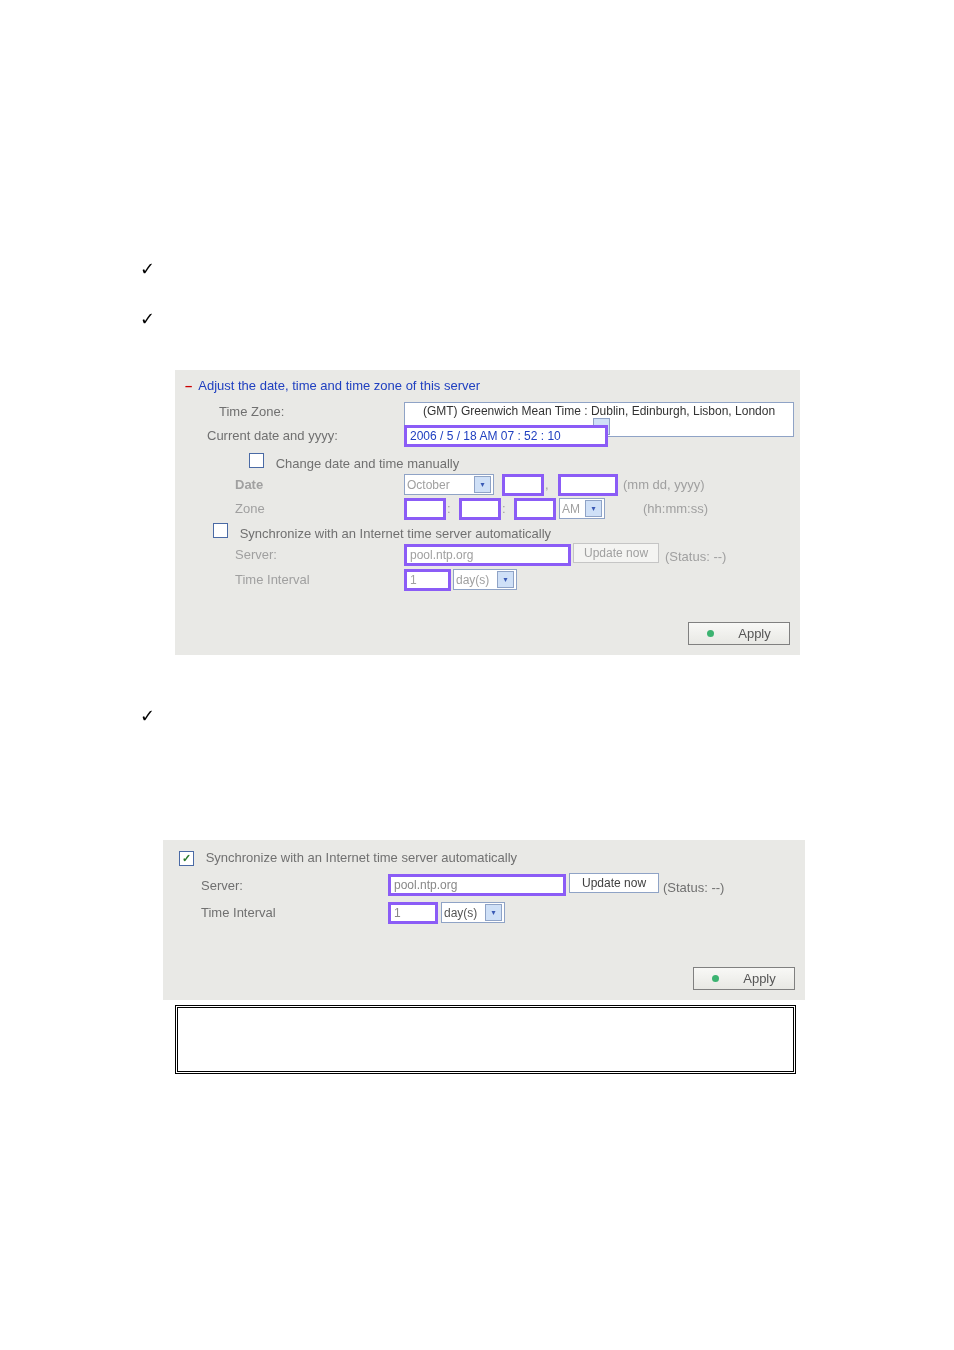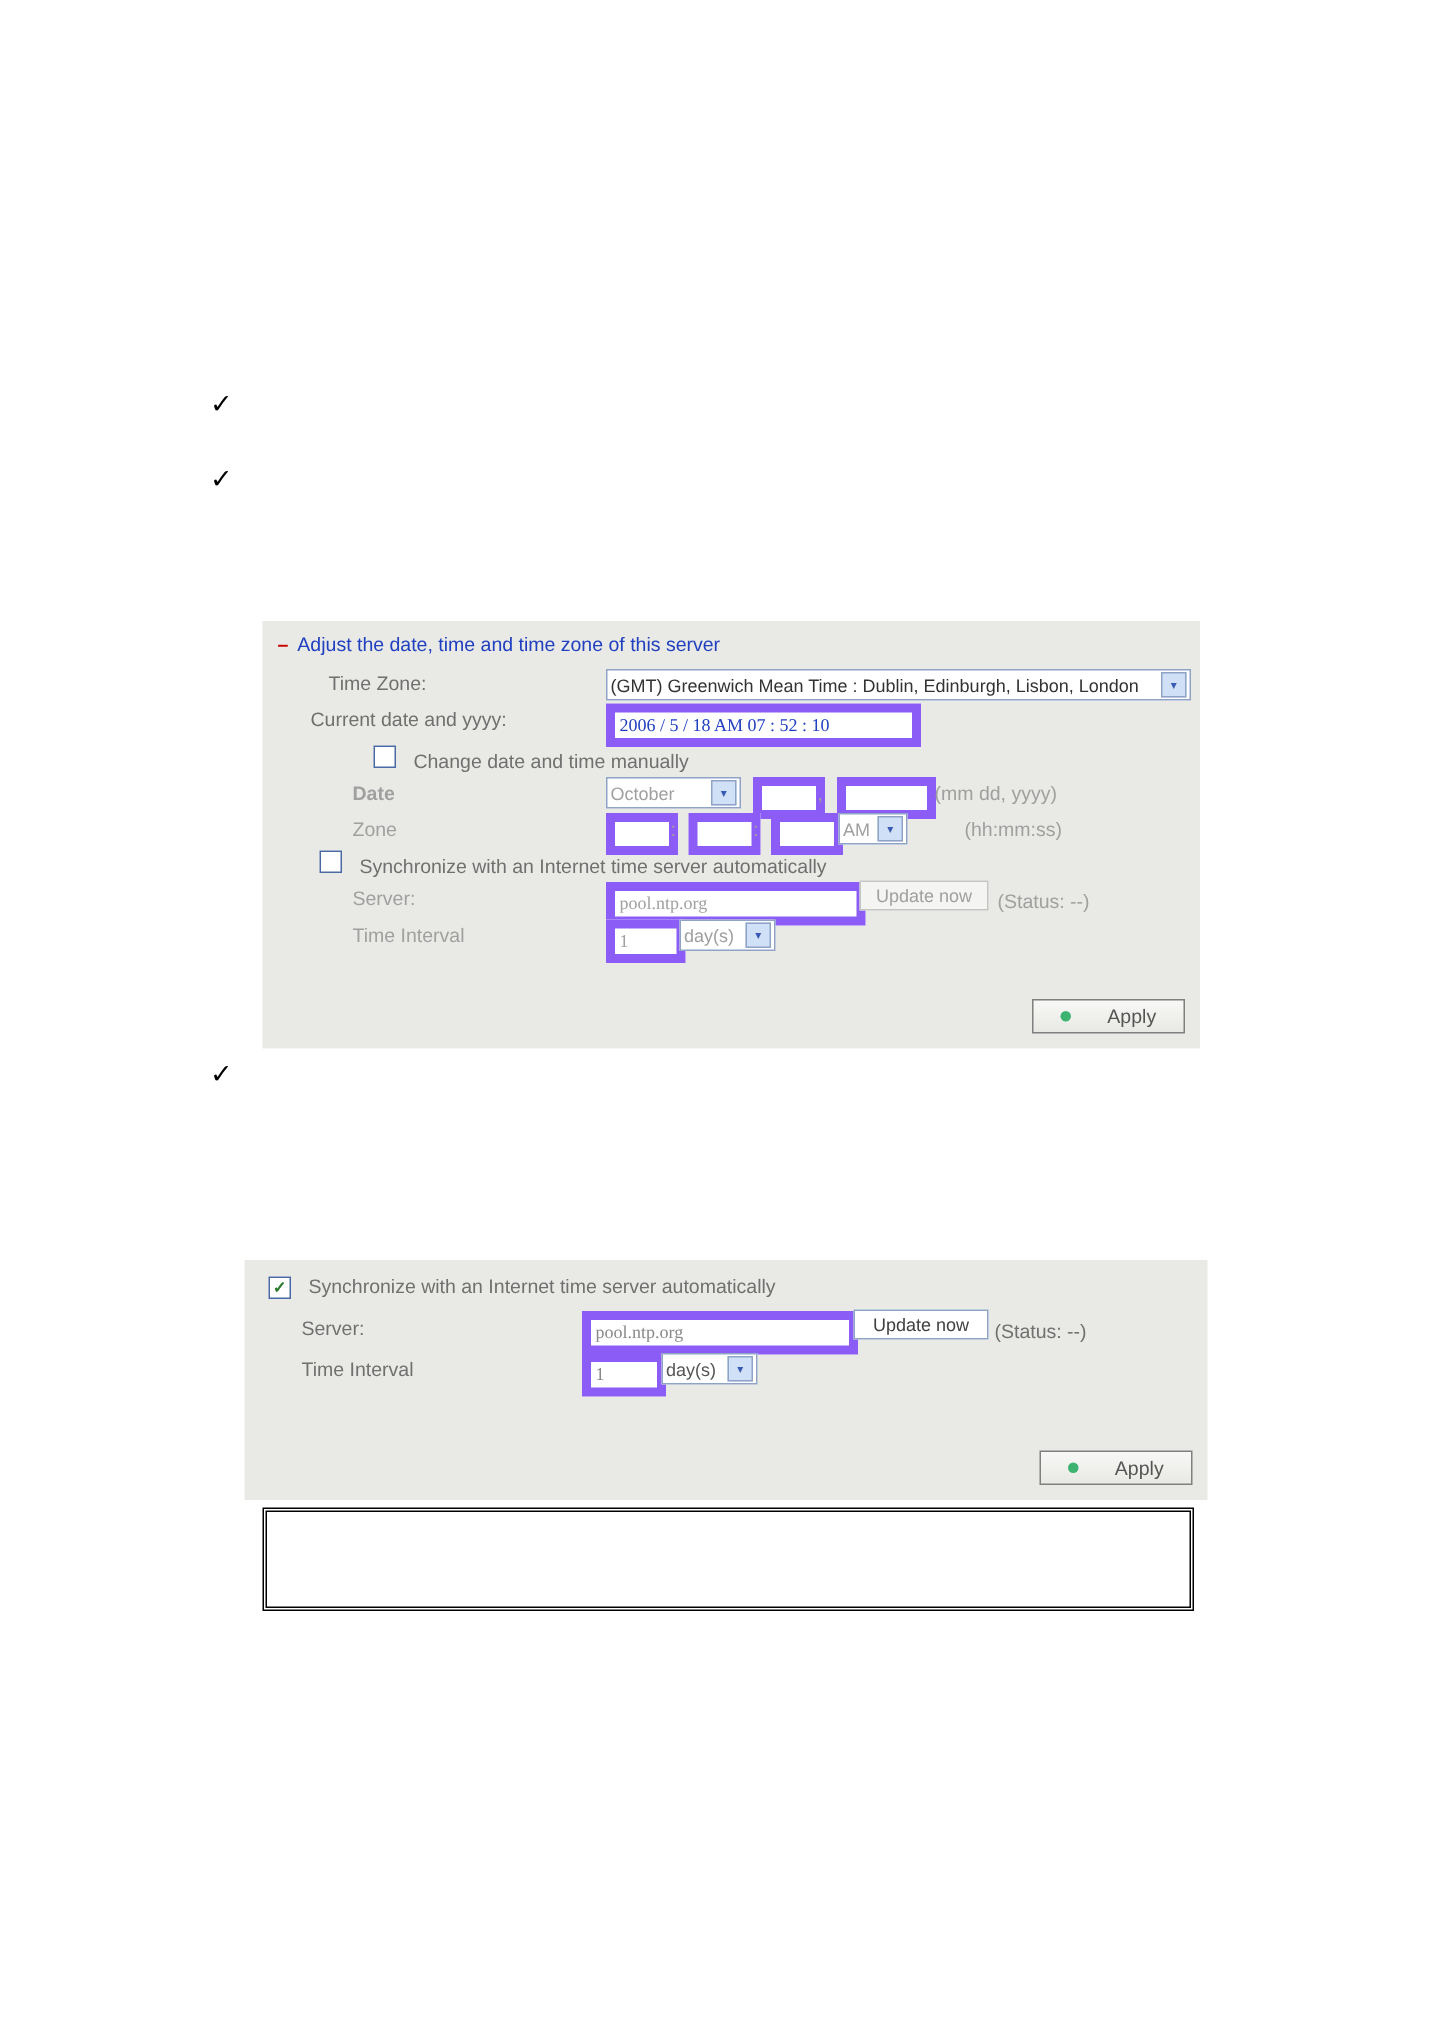--- a/index.html
+++ b/index.html
@@ -54,27 +54,26 @@
     background: #cfe0f7;
     border: 1px solid #8fa3c6;
     display: inline-flex;
     align-items: center;
     justify-content: center;
     font-size: 8px;
     color: #3a5ab5;
     margin-left: 4px;
   }
   .inp {
-    border: 6px solid #8b5cf6;
+    border: 3px solid #8b5cf6;
     background: #fff;
     font-size: 12px;
     padding: 1px 3px;
     display: inline-block;
     vertical-align: middle;
-    font-family: Liberation Serif, serif;
   }
   .dis {
     color: #a0a0a0;
   }
   .cb {
     width: 13px;
     height: 13px;
     border: 1px solid #4a6aa5;
     background: #fff;
     display: inline-flex;
@@ -128,28 +127,28 @@
   .abs { position: absolute; }
 </style>
 </head>
 <body>
 <div class="page">
 
 <span class="check" style="left:140px; top:258px;">✓</span>
 <span class="check" style="left:140px; top:308px;">✓</span>
 <span class="check" style="left:140px; top:705px;">✓</span>
 
-<div class="panel" style="left:175px; top:370px; width:625px; height:285px;margin-top:44px;">
+<div class="panel" style="left:175px; top:370px; width:625px; height:285px;">
 
   <div class="abs panel-title" style="left:10px; top:8px;">
     <span class="minus">–</span><span>Adjust the date, time and time zone of this server</span>
   </div>
 
   <div class="abs lbl" style="left:44px; top:34px;">Time Zone:</div>
-  <div class="abs sel" style="left:229px; top:32px; width:384px;">
+  <div class="abs sel" style="left:229px; top:32px; width:384px;flex-direction:column;">
     <span>(GMT) Greenwich Mean Time : Dublin, Edinburgh, Lisbon, London</span>
     <span class="arrow">▾</span>
   </div>
 
   <div class="abs lbl" style="left:32px; top:58px;">Current date and yyyy:</div>
   <div class="abs inp" style="left:229px; top:55px; width:192px; color:#2040c0;">2006 / 5 / 18 AM 07 : 52 : 10</div>
 
   <div class="abs" style="left:38px; top:83px;padding-left:36px;">
     <span class="cb"></span>
     <span class="lbl" style="margin-left:8px;">Change date and time manually</span>

